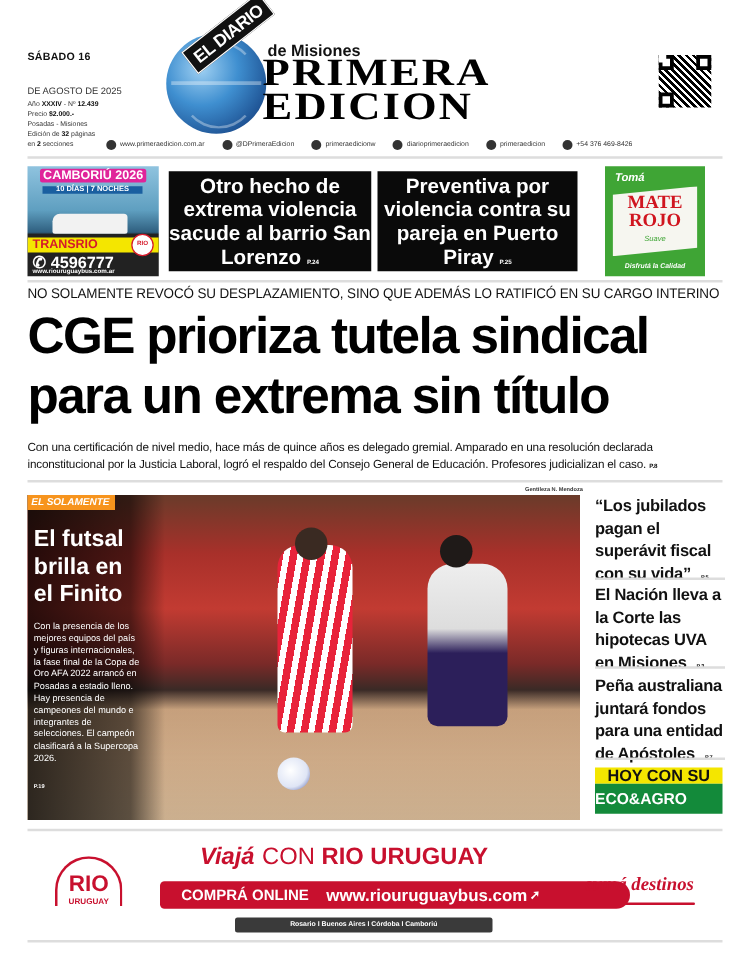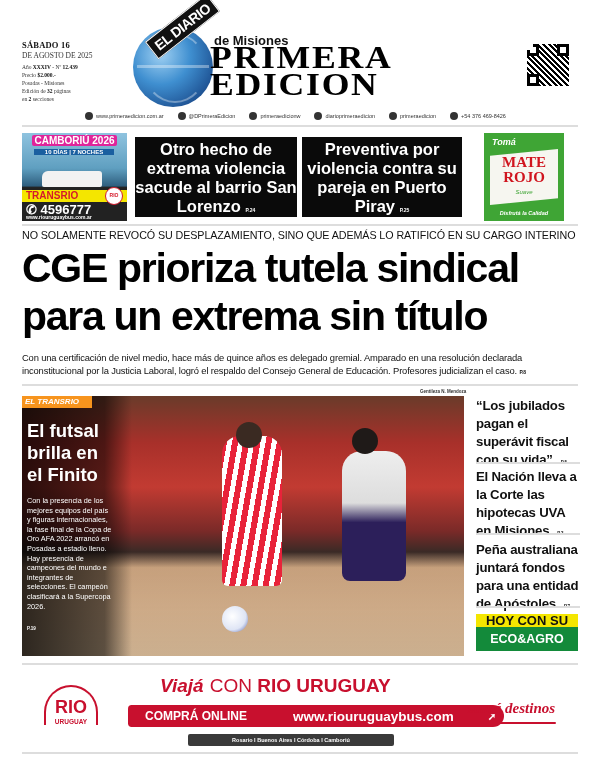--- a/index.html
+++ b/index.html
@@ -1,22 +1,22 @@
 <!DOCTYPE html>
 <html><head>
   <meta charset="utf-8">
   <style>
     * { box-sizing: border-box; margin: 0; padding: 0; }
     body { width: 600px; height: 784px; background: #fff; font-family: "Liberation Sans", sans-serif; color: #111; position: relative; overflow: hidden; }
     .abs { position: absolute; }
 
     
-    .date-block { left: 22px; top: 40px; width: 100px; font-family: Liberation Serif, serif; }
+    .date-block { left: 22px; top: 40px; width: 100px; }
     .date-day { font-weight: 900; font-size: 8.5px; color: #111; letter-spacing: 0.2px; }
-    .date-month { font-size: 7.5px; color: #333; margin-top: 1px; }
+    .date-month { font-size: 7.5px; color: #333; margin-top: 18px; }
     .date-meta { font-size: 5.5px; color: #333; line-height: 8px; margin-top: 3px; }
     .date-meta b { font-weight: 700; color: #111; }
 
     .globe { left: 133px; top: 27px; width: 80px; height: 80px; border-radius: 50%;
       background: radial-gradient(circle at 35% 35%, #9fd0f2 0%, #3f8fd0 40%, #1c4e8f 80%, #0f2f5f 100%); }
     .globe::before { content: ""; position: absolute; left: 10px; top: 6px; width: 60px; height: 66px; border-radius: 50%;
       border: 2px solid rgba(255,255,255,0.35); border-left-color: transparent; border-right-color: transparent; }
     .globe::after { content: ""; position: absolute; left: 4px; top: 38px; width: 72px; height: 3px; background: rgba(255,255,255,0.35); }
     .eldiario-tag { left: 145px; top: 42px; background: #111; color: #fff; font-weight: 900; font-size: 14px; padding: 2px 5px;
       transform: rotate(-38deg); transform-origin: left top; letter-spacing: -0.5px; border: 1.5px solid #fff; font-family: "Liberation Sans", sans-serif; }
@@ -80,34 +80,34 @@
     .photo-title { left: 27px; top: 420px; width: 90px; color: #fff; font-weight: 900; font-size: 18.5px; line-height: 22px; }
     .photo-body { left: 27px; top: 496px; width: 86px; color: #fff; font-size: 7.3px; line-height: 9.6px; }
     .photo-ref { left: 27px; top: 626px; color: #fff; font-size: 4.5px; font-weight: 700; }
 
     
     .side { left: 476px; width: 104px; }
     .side-item { font-weight: 900; font-size: 13.2px; line-height: 15px; color: #111; letter-spacing: -0.2px; }
     .side-ref { font-size: 4.5px; font-weight: 700; margin-left: 8px; }
     .side-rule { left: 476px; width: 104px; height: 1.5px; background: #ddd; }
     .eco-top { left: 476px; top: 614px; width: 102px; height: 13px; background: #f4e600; color: #111; font-weight: 900; font-size: 13px; text-align: center; line-height: 13px; }
-    .eco-bottom { left: 476px; top: 627px; width: 102px; height: 24px; background: #138a3a; color: #fff; font-weight: 900; font-size: 12.5px; text-align: center; line-height: 24px; }
+    .eco-bottom { left: 476px; top: 627px; width: 102px; height: 24px; background: #138a3a; color: #fff; font-weight: 900; font-size: 12.5px; text-align: left; line-height: 24px; }
 
     
     .bot-rule-top { left: 22px; top: 663px; width: 556px; height: 1.5px; background: #ddd; }
     .bot-rule-bot { left: 22px; top: 752px; width: 556px; height: 1.5px; background: #ddd; }
     .rio-logo { left: 40px; top: 685px; width: 62px; height: 50px; }
     .rio-arc { position:absolute; left: 4px; top: 0; width: 54px; height: 40px; border: 2.5px solid #c8102e; border-bottom: none; border-radius: 30px 30px 0 0; }
     .rio-text { position:absolute; left: 0; top: 12px; width: 62px; text-align: center; color: #c8102e; font-weight: 900; font-size: 18px; }
     .rio-sub { position:absolute; left: 0; top: 33px; width: 62px; text-align: center; color: #c8102e; font-weight: 900; font-size: 6.5px; }
     .viaja { left: 160px; top: 675px; color: #c8102e; font-size: 19px; }
     .viaja i { font-family: Liberation Sans, sans-serif; font-weight: 900; font-style: italic; }
     .viaja .con { font-weight: 400; margin-left: 6px; }
     .viaja .ru { font-weight: 900; }
-    .compra-bar { left: 128px; top: 705px; width: 376px; height: 22px; background: #c8102e; border-radius: 4px 12px 12px 4px; color: #fff; font-weight: 900; display:flex; align-items: center; gap: 32px; }
+    .compra-bar { left: 128px; top: 705px; width: 376px; height: 22px; background: #c8102e; border-radius: 4px 12px 12px 4px; color: #fff; font-weight: 900; display:flex; align-items: center; }
     .compra-label { font-size: 12px; margin-left: 17px; }
     .compra-url { font-size: 13.5px; margin-left: 14px; }
     .dest-bar { left: 188px; top: 734px; width: 206px; height: 12px; background: #3a3a3a; border-radius: 2px; color: #fff; font-size: 5.5px; font-weight: 700; text-align: center; line-height: 12px; }
     .suma { left: 468px; top: 700px; color: #c8102e; font-family: "Liberation Serif", serif; font-style: italic; font-weight: 700; font-size: 15px; }
     .suma-line { left: 464px; top: 722px; width: 92px; height: 1.5px; background: #c8102e; border-radius: 2px; }
   </style>
 </head>
 <body>
 
 <div class="abs date-block">
@@ -197,21 +197,21 @@
 
 <div class="abs photo-credit">Gentileza N. Mendoza</div>
 <div class="abs photo">
   <div class="player1"></div>
   <div class="player1-head"></div>
   <div class="player2"></div>
   <div class="player2-head"></div>
   <div class="ball"></div>
   <div class="photo-dark"></div>
 </div>
-<div class="abs section-tag">EL TRANSRIO</div>
+<div class="abs section-tag">EL SOLAMENTE</div>
 <div class="abs photo-title">El futsal brilla en el Finito</div>
 <div class="abs photo-body">Con la presencia de los mejores equipos del país y figuras internacionales, la fase final de la Copa de Oro AFA 2022 arrancó en Posadas a estadio lleno. Hay presencia de campeones del mundo e integrantes de selecciones. El campeón clasificará a la Supercopa 2026.</div>
 <div class="abs photo-ref">P.19</div>
 
 <div class="abs side" style="top:396px;">
   <span class="side-item">“Los jubilados pagan el superávit fiscal con su vida”</span><span class="side-ref">P.5</span>
 </div>
 <div class="abs side-rule" style="top:462px;"></div>
 <div class="abs side" style="top:467px;">
   <span class="side-item">El Nación lleva a la Corte las hipotecas UVA en Misiones</span><span class="side-ref">P.3</span>

